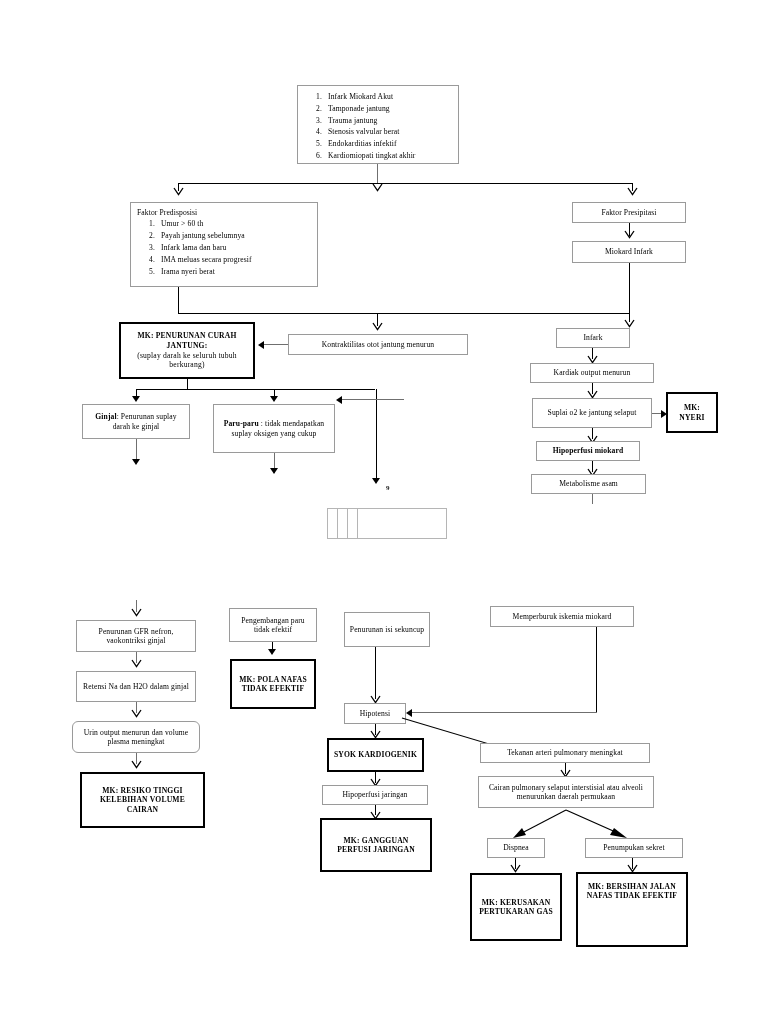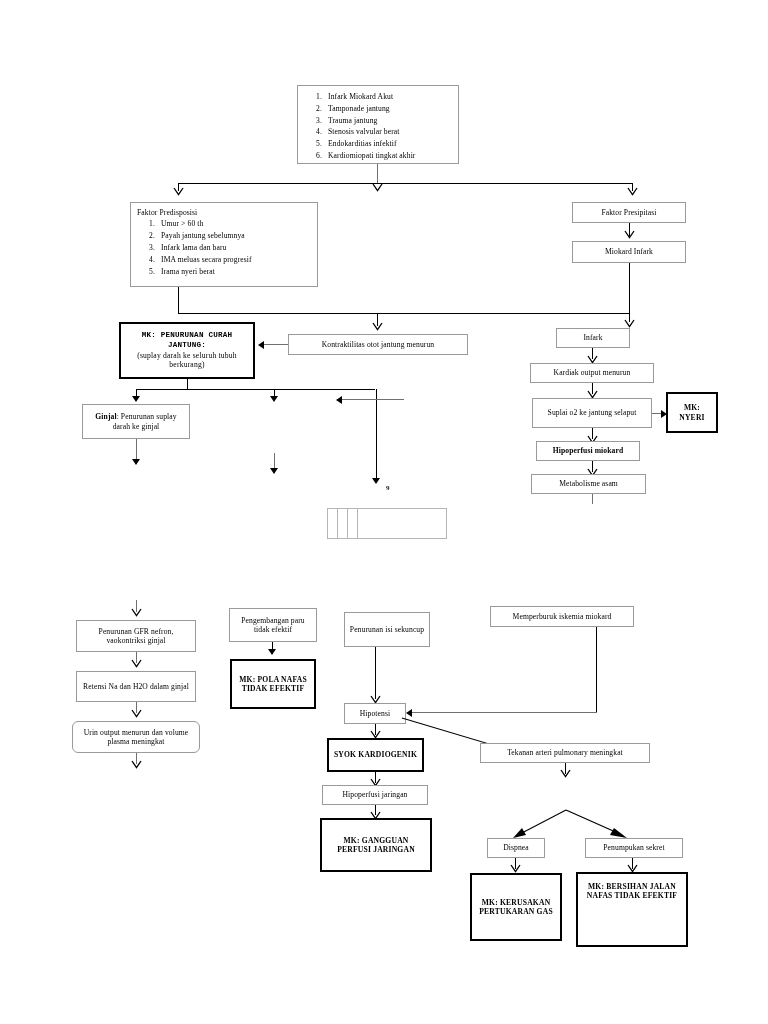--- a/index.html
+++ b/index.html
@@ -183,21 +183,21 @@
   </div>
 
   <div class="ln v dark" style="left:629px;top:313px;height:9px;"></div>
   <div class="chev" style="left:624px;top:319px;">
     <svg width="11" height="9">
         <polyline points="1,1 5.5,7.5 10,1" fill="none" stroke="#000" stroke-width="1.3"></polyline>
       </svg>
   </div>
 
   <div class="box thick" style="left:119px;top:322px;width:136px;height:57px;flex-direction:column;">
-    <div style="font-weight:bold;font-family:Liberation Mono, monospace;">MK: PENURUNAN CURAH JANTUNG:</div>
+    <div style="font-weight:bold;">MK: PENURUNAN CURAH JANTUNG:</div>
     <div style="font-weight:normal;margin-top:1px;">(suplay darah ke seluruh tubuh berkurang)</div>
   </div>
 
   <div class="box" style="left:288px;top:334px;width:180px;height:21px;">Kontraktilitas otot jantung menurun</div>
 
   <div class="ln h" style="left:264px;top:344px;width:24px;"></div>
   <div class="ar left" style="left:258px;top:341px;"></div>
 
   <div class="box" style="left:556px;top:328px;width:74px;height:20px;">Infark</div>
   <div class="ln v dark" style="left:592px;top:348px;height:11px;"></div>
@@ -250,20 +250,25 @@
 
   <div class="ln h" style="left:342px;top:399px;width:62px;"></div>
   <div class="ar left" style="left:336px;top:396px;"></div>
 
   <div class="box" style="left:82px;top:404px;width:108px;height:35px;">
     <div class="inner">
       <span style="font-weight:bold;">Ginjal</span><span>: Penurunan suplay darah ke ginjal</span>
     </div>
   </div>
 
+  <div class="box" style="left:213px;top:404px;width:122px;height:49px;">
+    <div class="inner">
+      <span style="font-weight:bold;">Paru-paru</span><span> : tidak mendapatkan suplay oksigen yang cukup</span>
+    </div>
+  </div>
 
   <div class="ln v" style="left:136px;top:439px;height:24px;"></div>
   <div class="ar down dark" style="left:132px;top:459px;"></div>
 
   <div class="ln v" style="left:274px;top:453px;height:20px;"></div>
   <div class="ar down dark" style="left:270px;top:468px;"></div>
 
   <div class="minitable" style="left:327px;top:508px;width:120px;height:31px;">
     <div class="cell" style="width:10px;"></div>
     <div class="cell" style="width:10px;"></div>
@@ -291,20 +296,21 @@
         <polyline points="1,1 5.5,7.5 10,1" fill="none" stroke="#000" stroke-width="1.3"></polyline>
       </svg>
   </div>
   <div class="box" style="left:72px;top:721px;width:128px;height:32px;border-radius:6px;">Urin output menurun dan volume plasma meningkat</div>
   <div class="ln v" style="left:136px;top:753px;height:11px;"></div>
   <div class="chev" style="left:131px;top:760px;">
     <svg width="11" height="9">
         <polyline points="1,1 5.5,7.5 10,1" fill="none" stroke="#000" stroke-width="1.3"></polyline>
       </svg>
   </div>
+  <div class="box thick" style="left:80px;top:772px;width:125px;height:56px;">MK: RESIKO TINGGI KELEBIHAN VOLUME CAIRAN</div>
 
   <div class="box" style="left:229px;top:608px;width:88px;height:34px;">Pengembangan paru tidak efektif</div>
   <div class="ln v dark" style="left:272px;top:642px;height:11px;"></div>
   <div class="ar down dark" style="left:268px;top:649px;"></div>
   <div class="box thick" style="left:230px;top:659px;width:86px;height:50px;">MK: POLA NAFAS TIDAK EFEKTIF</div>
 
   <div class="box" style="left:344px;top:612px;width:86px;height:35px;">Penurunan isi sekuncup</div>
   <div class="ln v dark" style="left:375px;top:647px;height:52px;"></div>
   <div class="chev" style="left:370px;top:695px;">
     <svg width="11" height="9">
@@ -348,20 +354,21 @@
   </div>
   <div class="box thick" style="left:320px;top:818px;width:112px;height:54px;">MK: GANGGUAN PERFUSI JARINGAN</div>
 
   <div class="box" style="left:480px;top:743px;width:170px;height:20px;">Tekanan arteri pulmonary meningkat</div>
   <div class="ln v dark" style="left:565px;top:763px;height:11px;"></div>
   <div class="chev" style="left:560px;top:769px;">
     <svg width="11" height="9">
         <polyline points="1,1 5.5,7.5 10,1" fill="none" stroke="#000" stroke-width="1.3"></polyline>
       </svg>
   </div>
+  <div class="box" style="left:478px;top:776px;width:176px;height:32px;">Cairan pulmonary  selaput interstisial atau alveoli menurunkan daerah permukaan</div>
 
   <div class="diag" style="left:500px;top:808px;">
     <svg width="160" height="36">
       <line x1="66" y1="2" x2="20" y2="26" stroke="#000" stroke-width="1.1"></line>
       <polygon points="13,30 26,27 22,20" fill="#000"></polygon>
       <line x1="66" y1="2" x2="120" y2="26" stroke="#000" stroke-width="1.1"></line>
       <polygon points="127,30 114,20 110,27" fill="#000"></polygon>
     </svg>
   </div>
 

